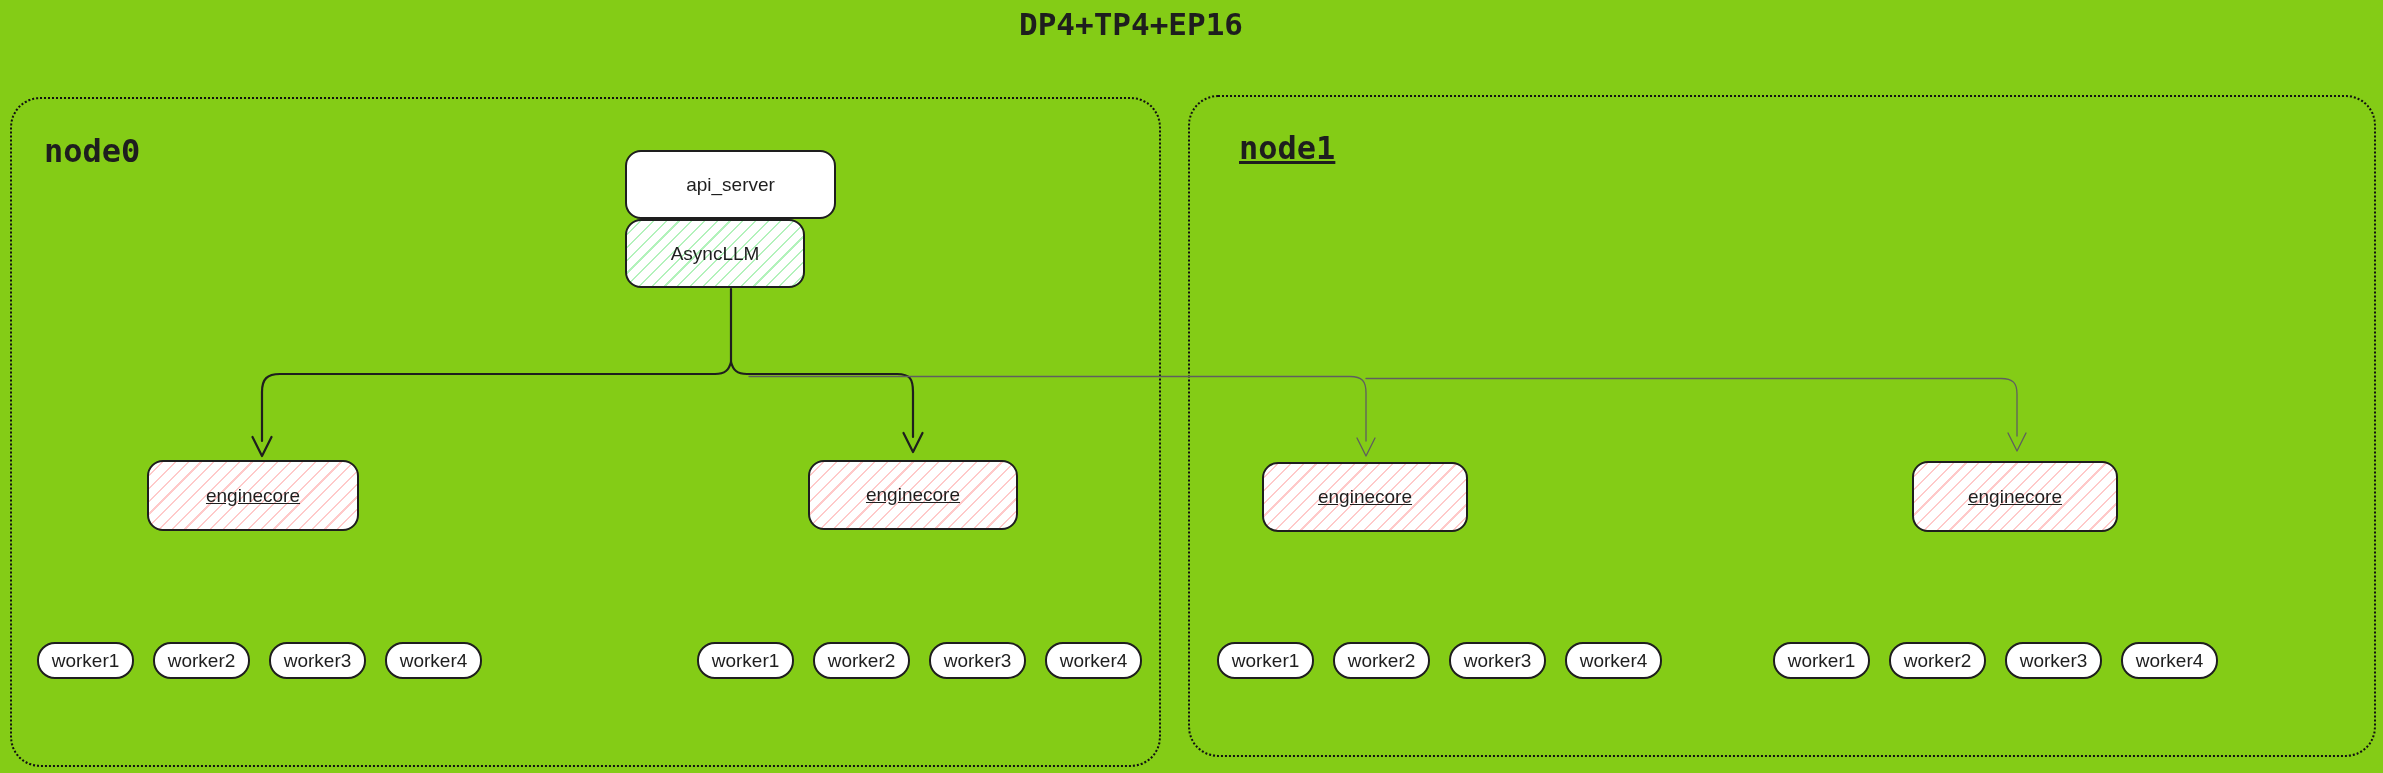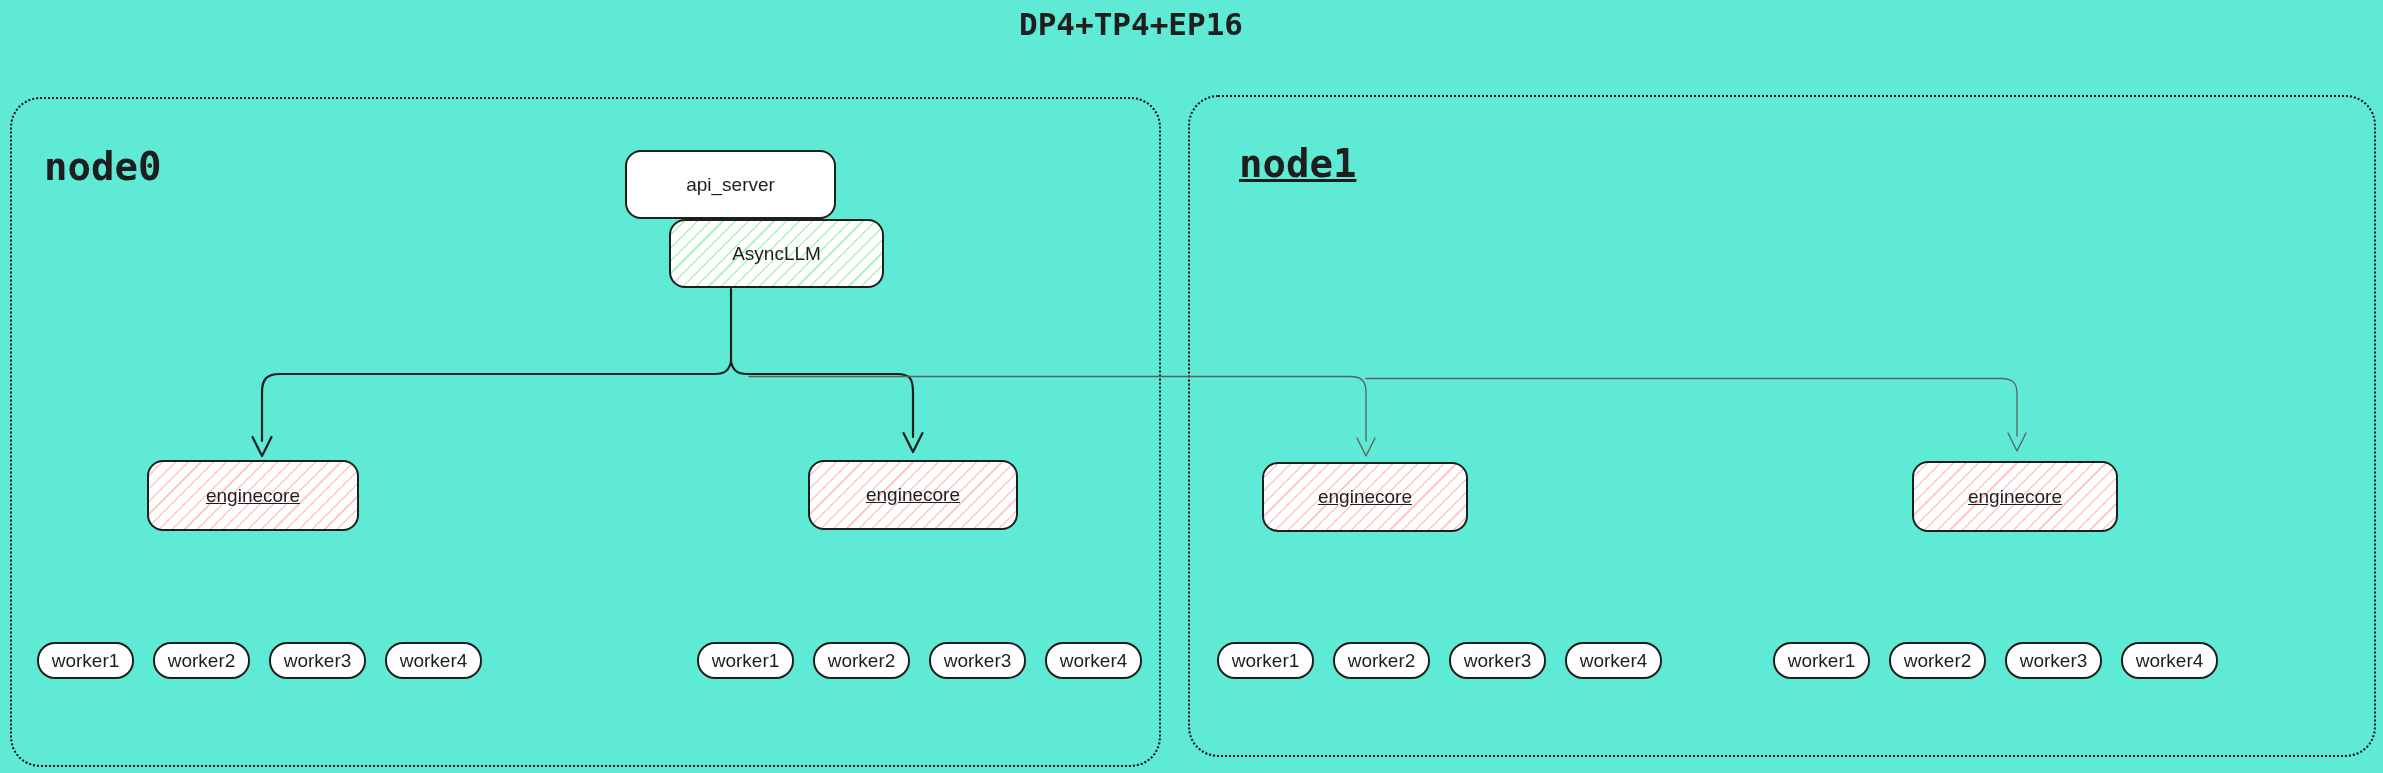--- a/index.html
+++ b/index.html
@@ -5,21 +5,21 @@
   :root{
     --stroke:#1e1e1e;
     --green-hatch:#b2f2bb;
     --red-hatch:#ffc9c9;
     --thin-line:#5f5f5f;
   }
   html,body{margin:0;padding:0;background:#fff;}
   #stage{
     position:relative;
     width:2383px;height:773px;
-    background:#5eead4;
+    background:#84cc16;
     font-family:"Liberation Sans",sans-serif;
     color:var(--stroke);
     overflow:hidden;
   }
   .title{
     position:absolute;left:1019px;top:6px;
     font-family:"DejaVu Sans Mono",monospace;
     font-size:31px;font-weight:600;letter-spacing:0px;
     white-space:nowrap;
   }
@@ -27,23 +27,22 @@
     position:absolute;
     border:2.5px dotted #111;
     border-radius:30px;
     background:transparent;
   }
   #node0-frame{left:10px;top:97px;width:1147px;height:666px;}
   #node1-frame{left:1188px;top:95px;width:1184px;height:658px;}
   .node-label{
     position:absolute;
     font-family:"DejaVu Sans Mono",monospace;
-    font-size:39px;font-weight:700;
+    font-size:32px;font-weight:700;
     white-space:nowrap;
-    margin-top:12px;
   }
   #node0-label{left:44px;top:132px;}
   #node1-label{left:1239px;top:129px;text-decoration:underline;}
   .box{
     position:absolute;
     box-sizing:border-box;
     border:2px solid var(--stroke);
     background-color:#fff;
     display:flex;align-items:center;justify-content:center;
     font-size:19px;
@@ -56,21 +55,21 @@
       var(--green-hatch) 0px, var(--green-hatch) 1.6px,
       transparent 1.6px, transparent 9px);
   }
   .hatch-red{
     background-image:repeating-linear-gradient(135deg,
       var(--red-hatch) 0px, var(--red-hatch) 1.6px,
       transparent 1.6px, transparent 9px);
     text-decoration:underline;
   }
   #api-server-box{left:625px;top:150px;width:211px;height:69px;}
-  #asyncllm-box{left:625px;top:219px;width:215px;height:69px;margin-left:44px;}
+  #asyncllm-box{left:625px;top:219px;width:180px;height:69px;}
   #enginecore-0{left:147px;top:460px;width:212px;height:71px;}
   #enginecore-1{left:808px;top:460px;width:210px;height:70px;}
   #enginecore-2{left:1262px;top:462px;width:206px;height:70px;}
   #enginecore-3{left:1912px;top:461px;width:206px;height:71px;}
   .worker-row{
     position:absolute;top:642px;
     display:flex;gap:19px;
   }
   #worker-row-0{left:37px;}
   #worker-row-1{left:697px;}

